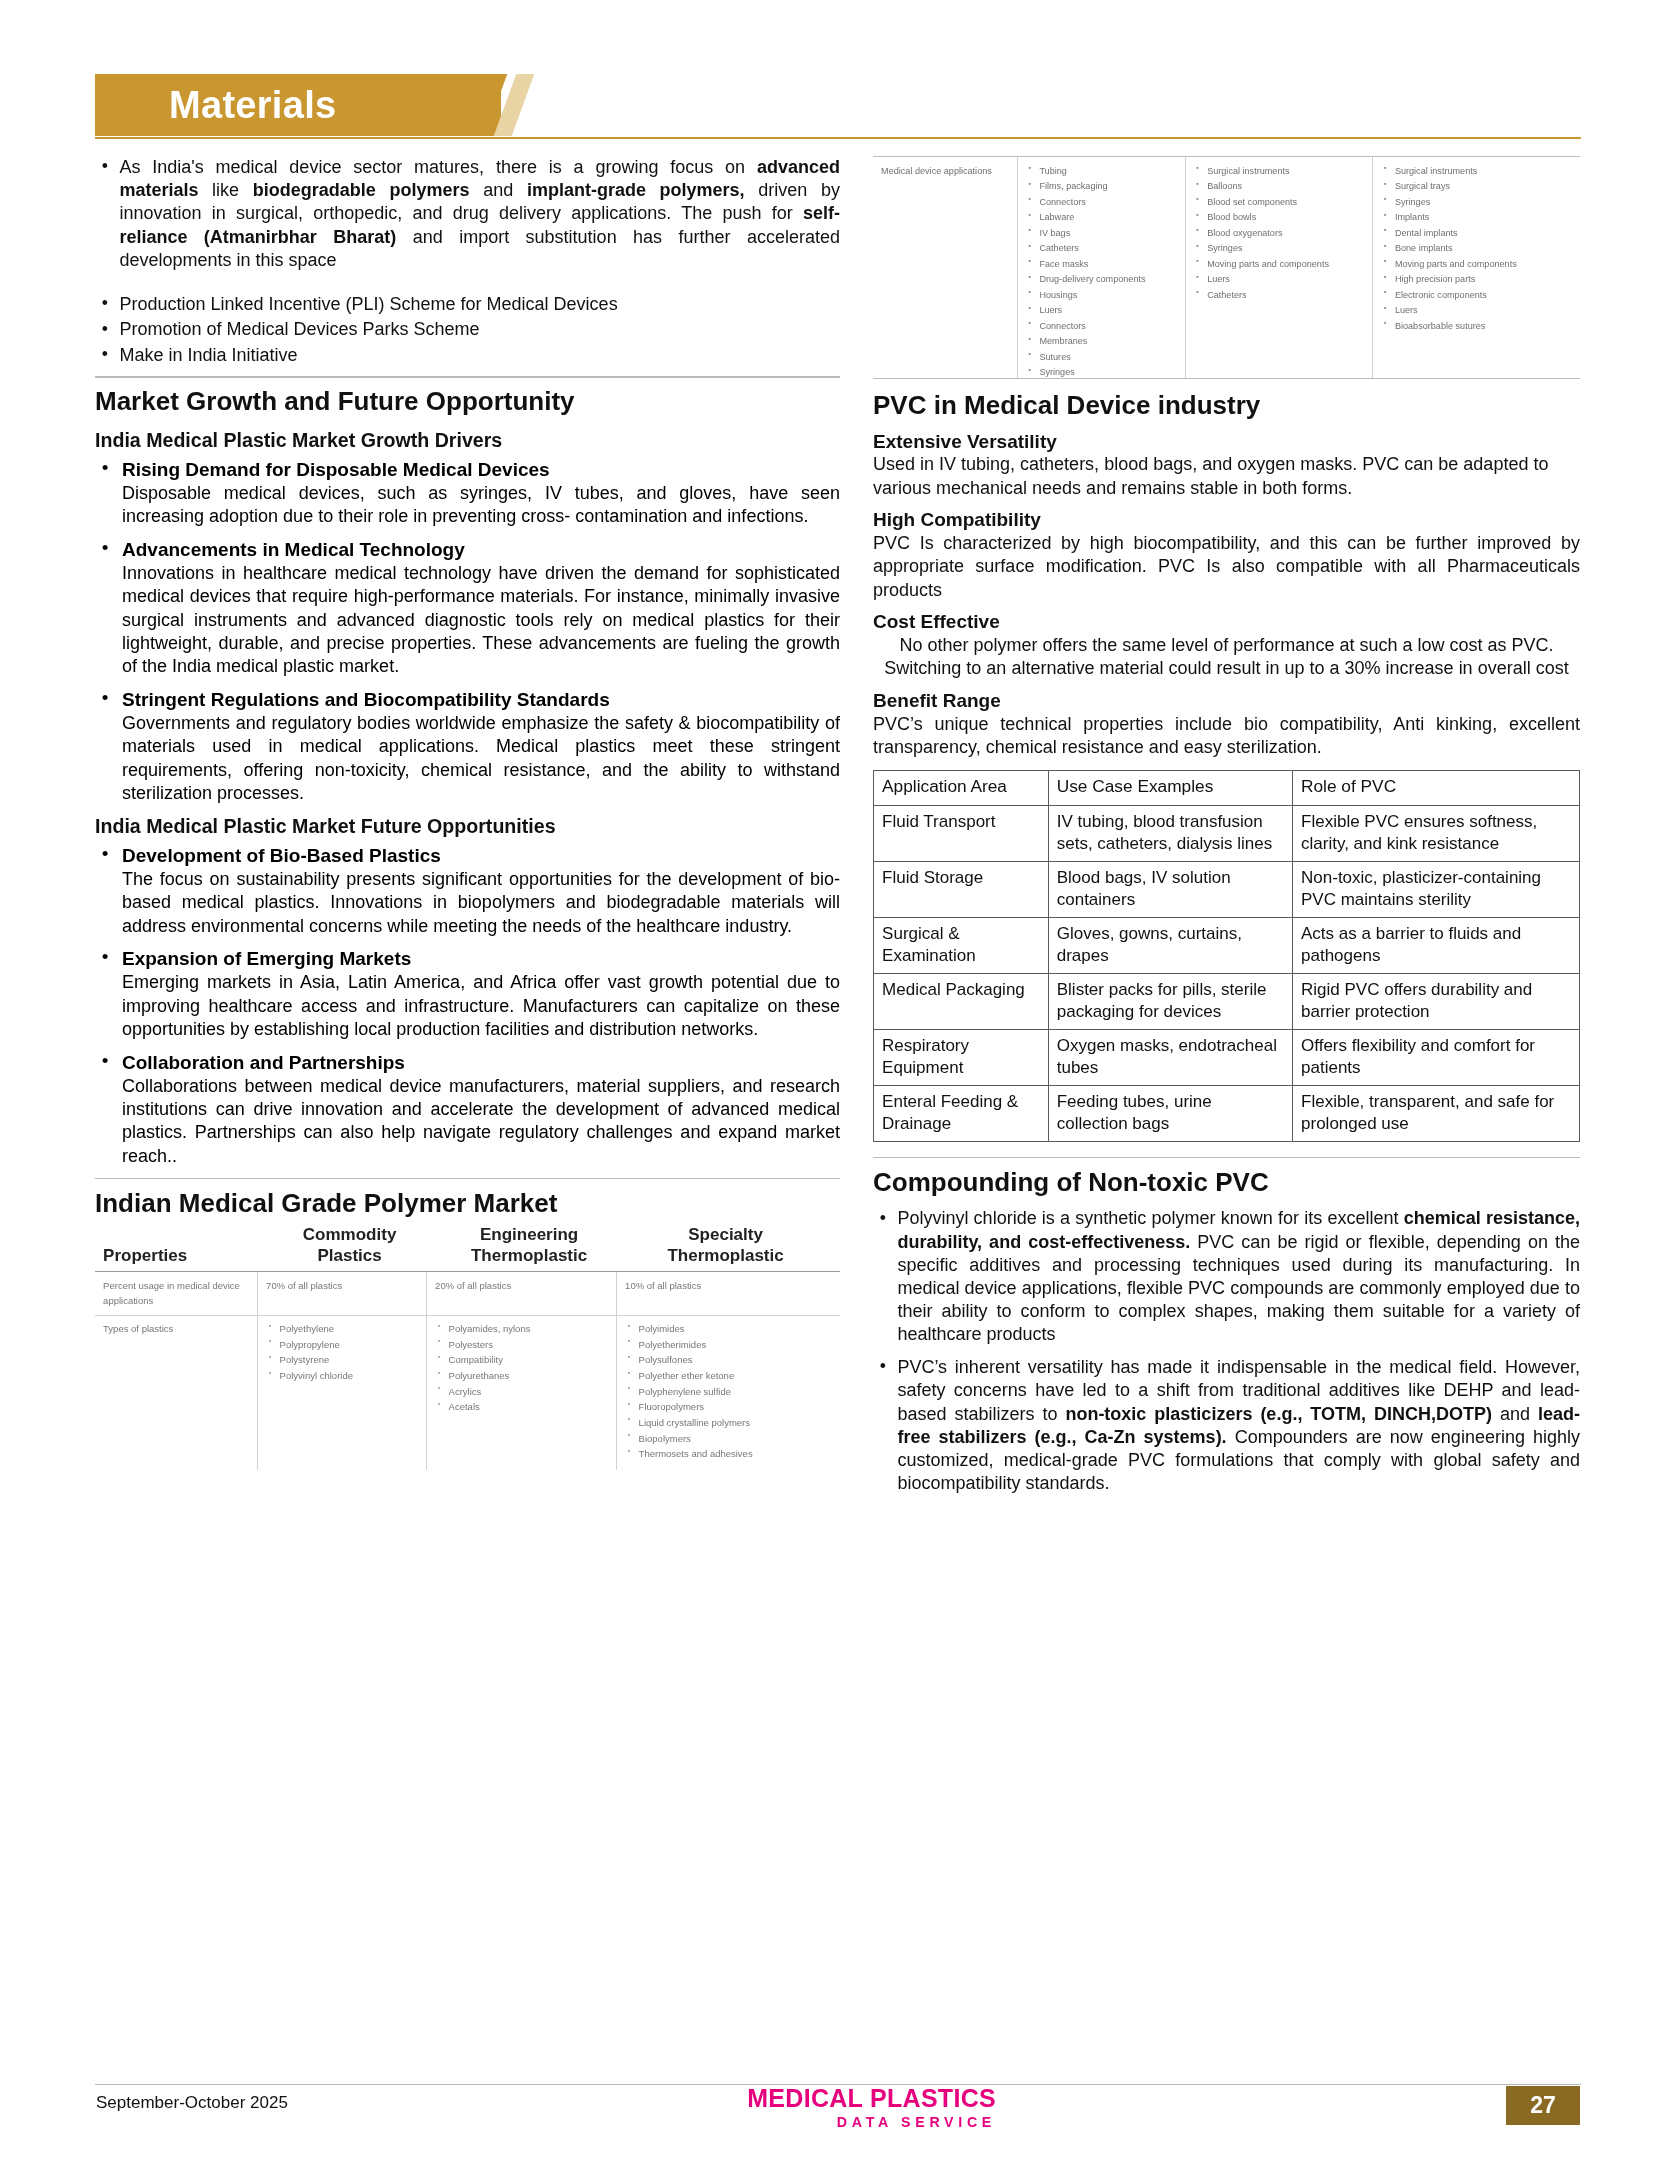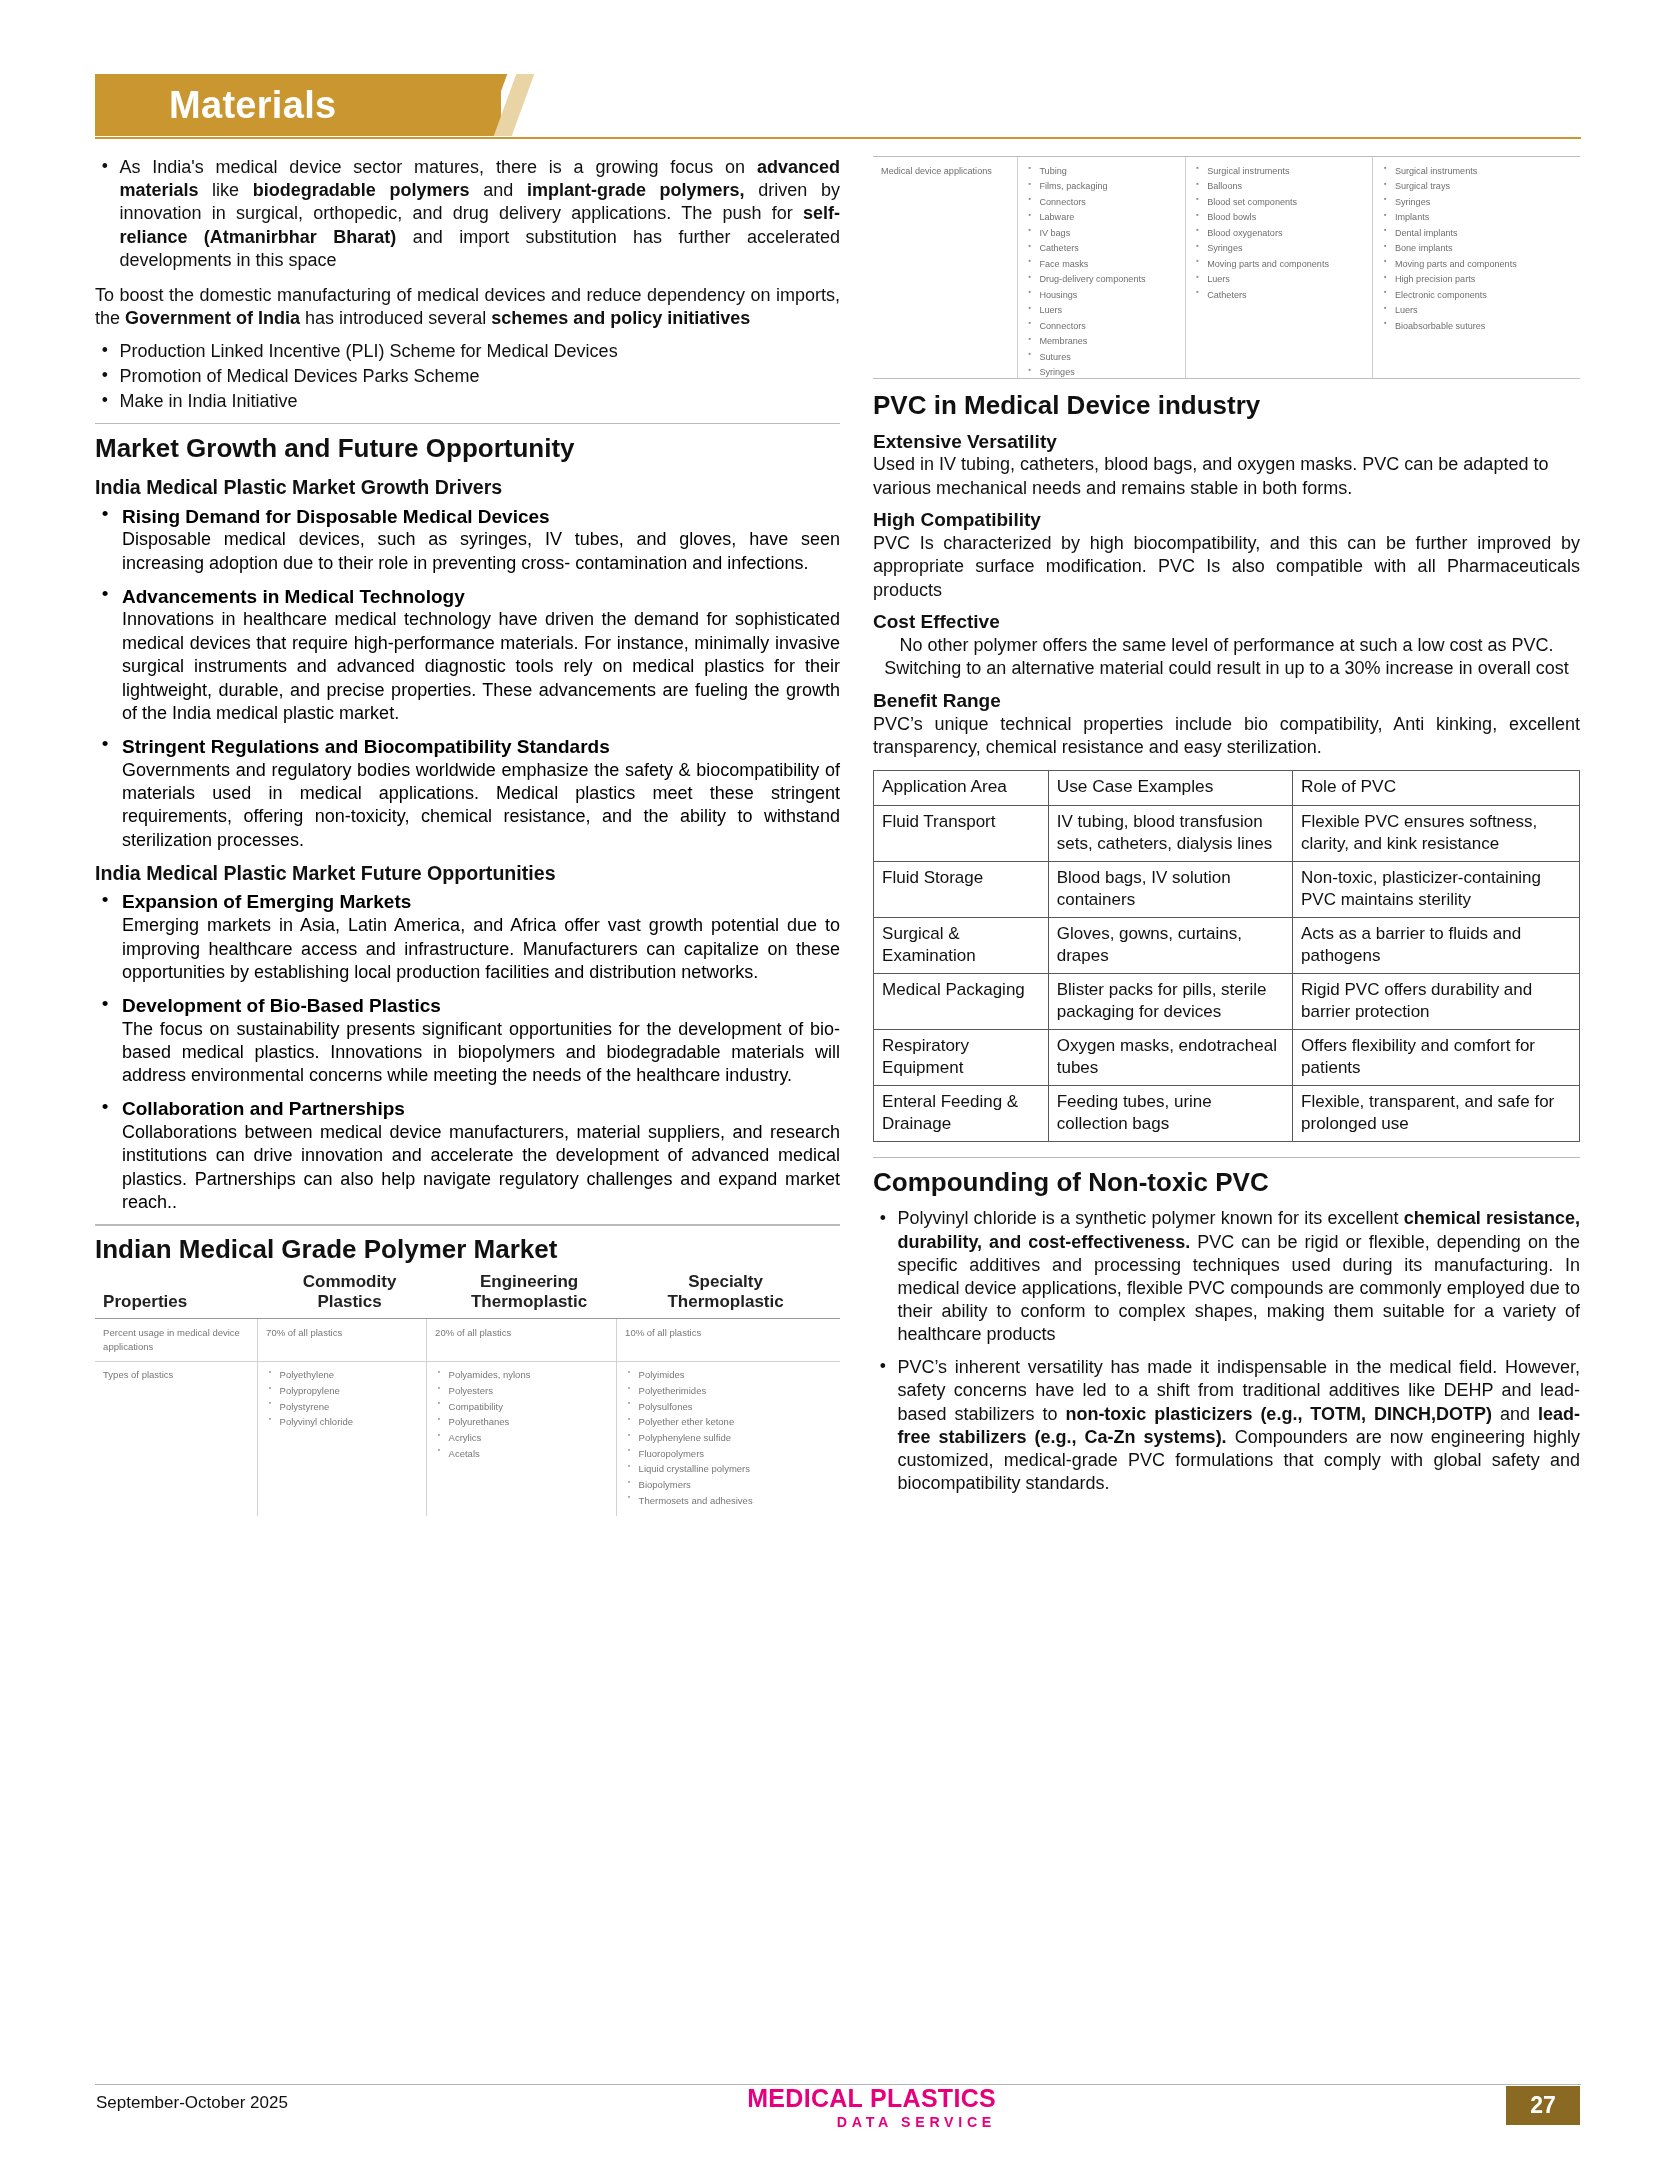--- a/index.html
+++ b/index.html
@@ -165,23 +165,20 @@
   <div class="col-left">
 
     <ul class="bullet-list">
       <li>
         <span>As India's medical device sector matures, there is a growing focus on </span><span class="b">advanced materials</span><span> like </span><span class="b">biodegradable polymers</span><span> and </span><span class="b">implant-grade polymers,</span><span> driven by innovation in surgical, orthopedic, and drug delivery applications. The push for </span><span class="b">self-reliance (Atmanirbhar Bharat)</span><span> and import substitution has further accelerated developments in this space</span>
       </li>
     </ul>
 
     <div class="gap-14"></div>
 
-    <p class="body-text">
-      <span>To boost the domestic manufacturing of medical devices and reduce dependency on imports, the </span><span class="b">Government of India</span><span> has introduced several </span><span class="b">schemes and policy initiatives</span>
-    </p>
 
     <div class="gap-14"></div>
 
     <ul class="bullet-list">
       <li>Production Linked Incentive (PLI) Scheme for Medical Devices</li>
       <li>Promotion of Medical Devices Parks Scheme</li>
       <li>Make in India Initiative</li>
     </ul>
 
     <div class="rule"></div>
@@ -204,26 +201,26 @@
         <span class="head">Stringent Regulations and Biocompatibility Standards</span>
         <span class="txt">Governments and regulatory bodies worldwide emphasize the safety &amp; biocompatibility of materials used in medical applications. Medical plastics meet these stringent requirements, offering non-toxicity, chemical resistance, and the ability to withstand sterilization processes.</span>
       </li>
     </ul>
 
     <h3 class="sub">India Medical Plastic Market Future Opportunities</h3>
     <div class="gap-8"></div>
 
     <ul class="sub-list">
       <li>
+        <span class="head">Development of Bio-Based Plastics</span>
+        <span class="txt">The focus on sustainability presents significant opportunities for the development of bio-based medical plastics. Innovations in biopolymers and biodegradable materials will address environmental concerns while meeting the needs of the healthcare industry.</span>
+      </li>
+      <li>
         <span class="head">Expansion of Emerging Markets</span>
         <span class="txt">Emerging markets in Asia, Latin America, and Africa offer vast growth potential due to improving healthcare access and infrastructure. Manufacturers can capitalize on these opportunities by establishing local production facilities and distribution networks.</span>
-      </li>
-      <li>
-        <span class="head">Development of Bio-Based Plastics</span>
-        <span class="txt">The focus on sustainability presents significant opportunities for the development of bio-based medical plastics. Innovations in biopolymers and biodegradable materials will address environmental concerns while meeting the needs of the healthcare industry.</span>
       </li>
       <li>
         <span class="head">Collaboration and Partnerships</span>
         <span class="txt">Collaborations between medical device manufacturers, material suppliers, and research institutions can drive innovation and accelerate the development of advanced medical plastics. Partnerships can also help navigate regulatory challenges and expand market reach..</span>
       </li>
     </ul>
 
     <div class="rule"></div>
 
     <h2 class="sec">Indian Medical Grade Polymer Market</h2>

